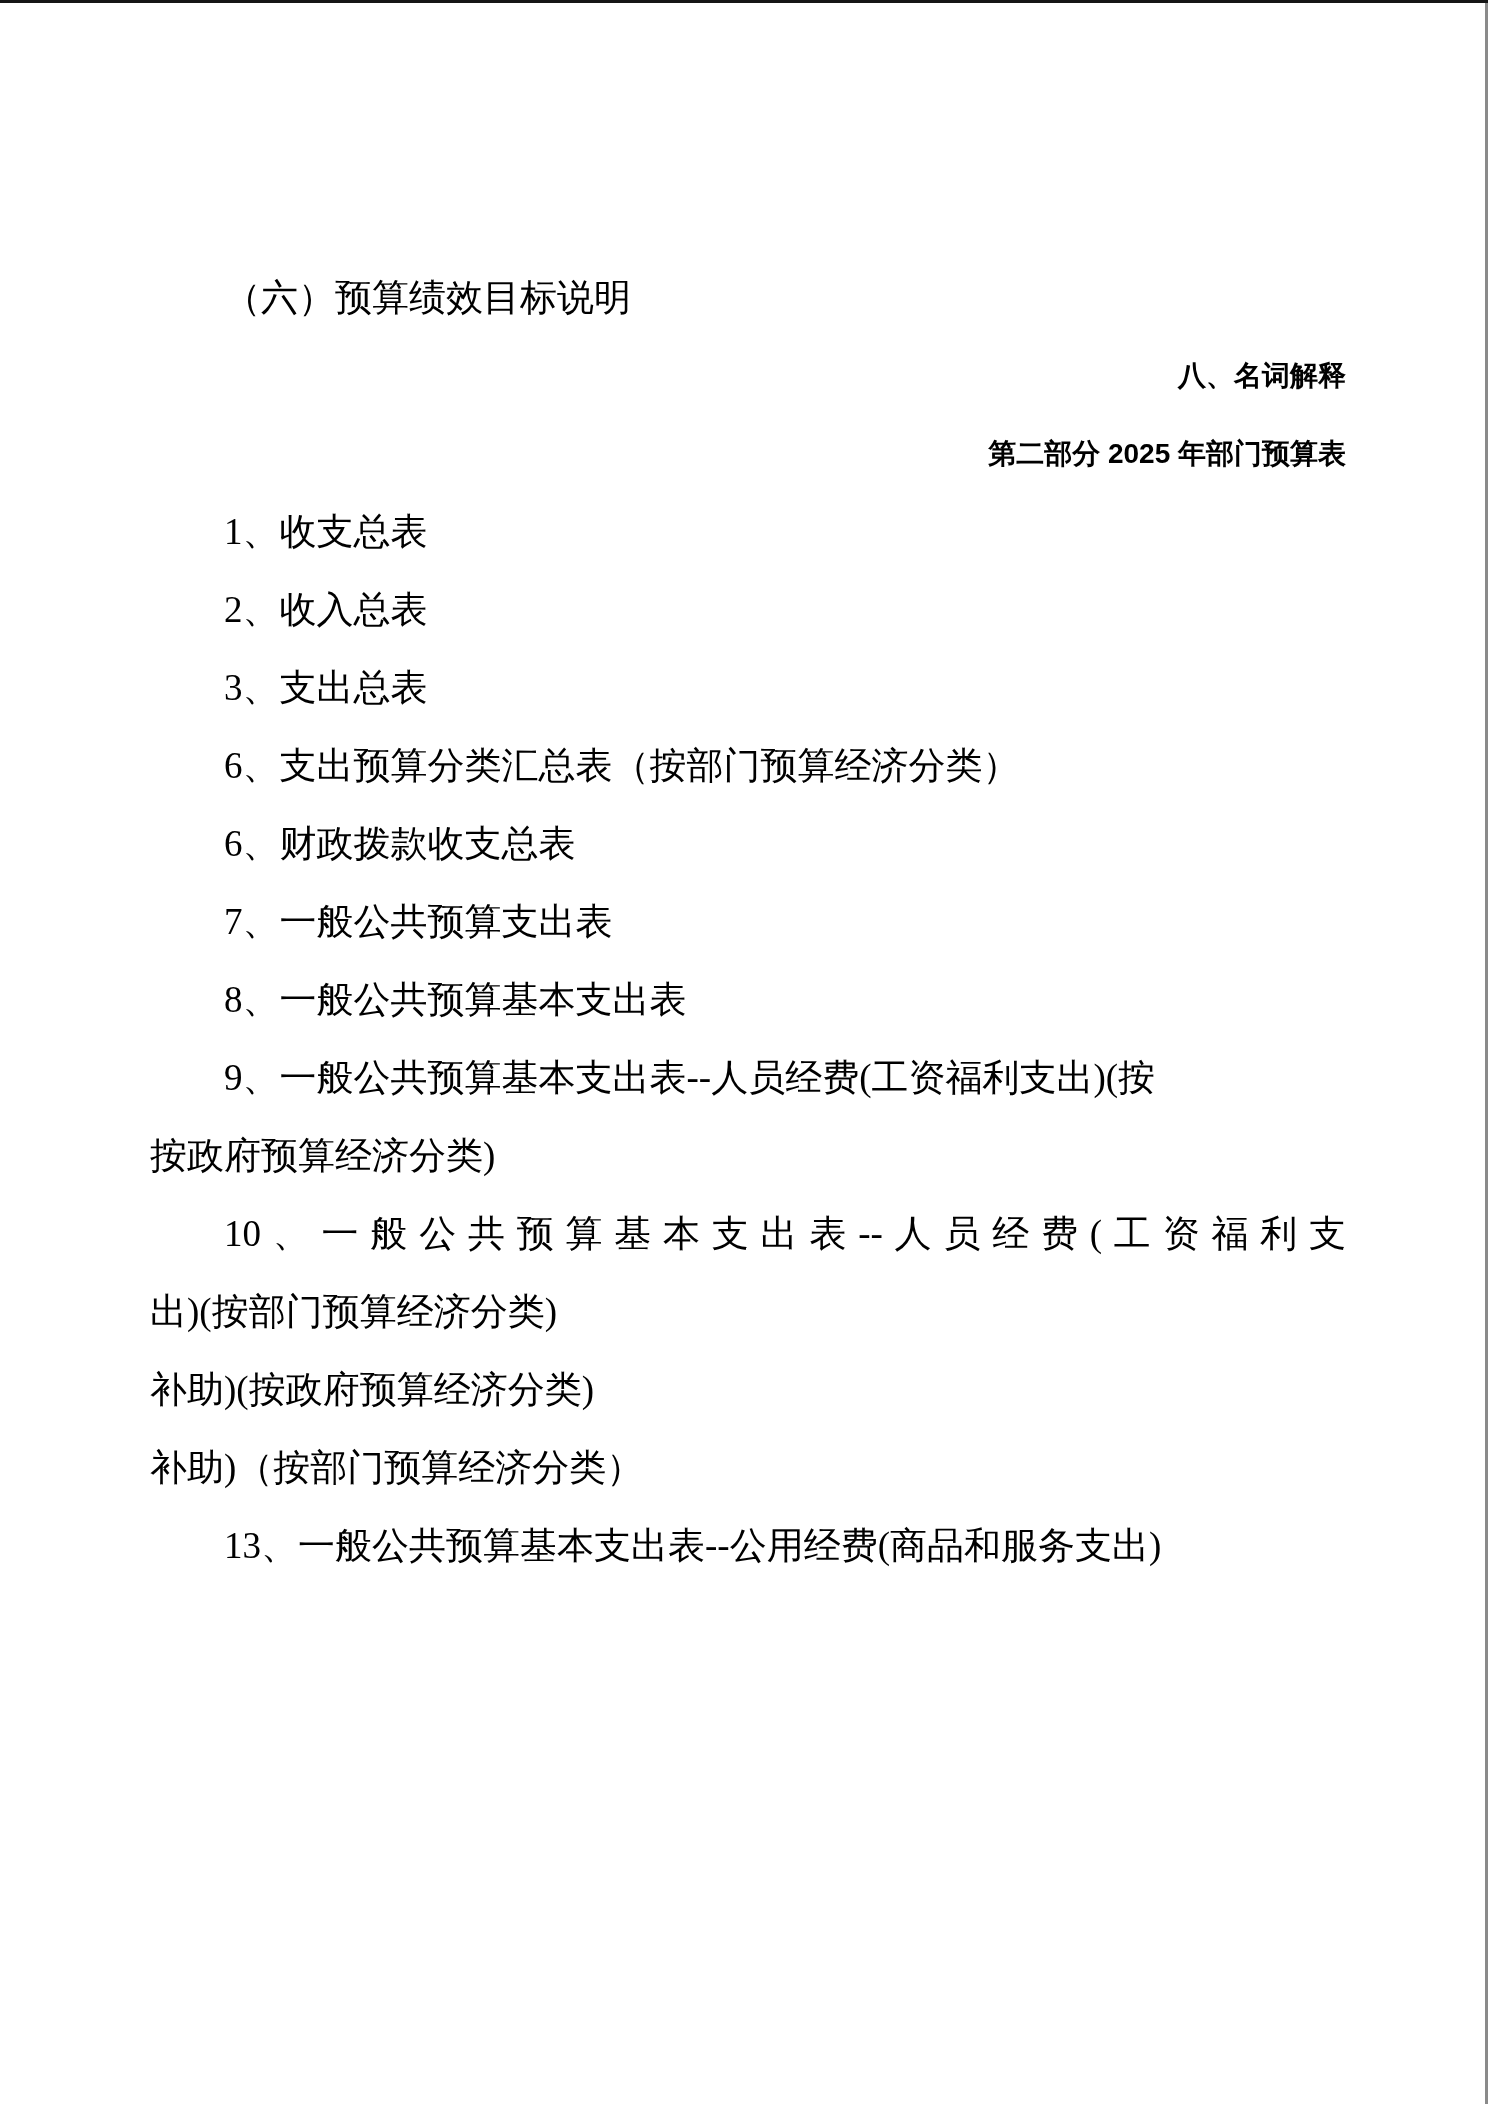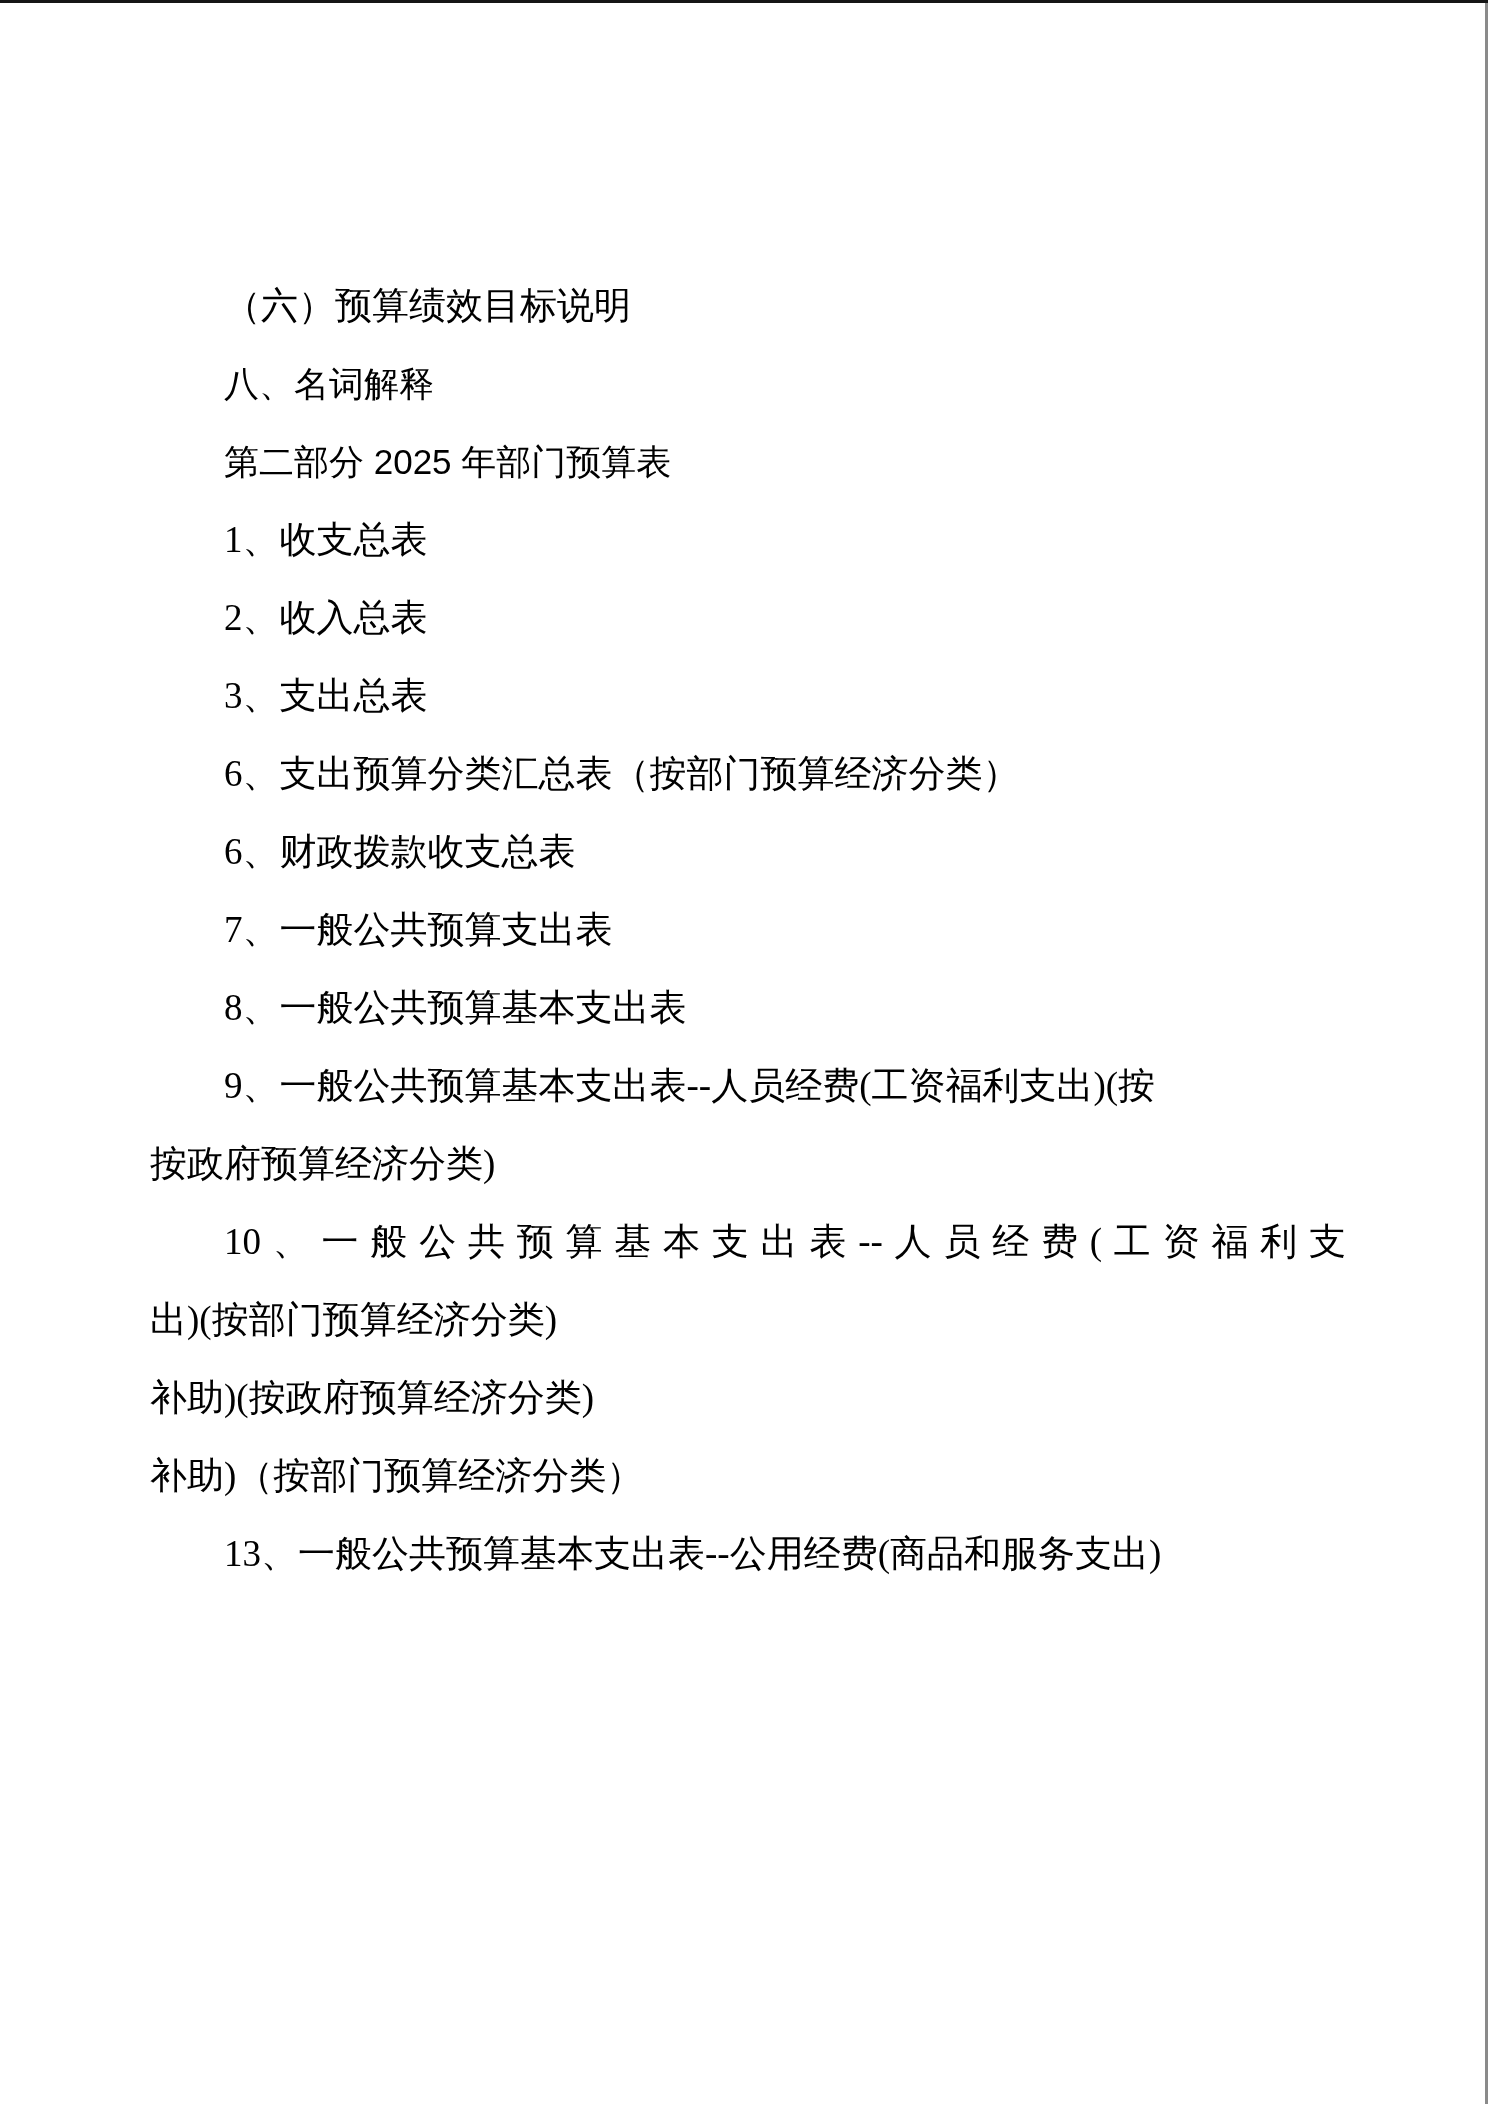--- a/index.html
+++ b/index.html
@@ -22,40 +22,41 @@
   }
   .right-edge {
     position: absolute;
     top: 3px; right: 0;
     width: 3px;
     height: 2101px;
     background: #8a8a8a;
   }
   .doc {
     position: absolute;
-    top: 8px;
+    top: 0;
     left: 150px;
     width: 1196px;
     padding-top: 259px;
     color: #000000;
   }
   .line {
     height: 78px;
     line-height: 78px;
     font-size: 37px;
     font-family: "Liberation Serif", "DejaVu Serif", serif;
     text-align: left;
   }
   .indent {
     text-indent: 74px;
   }
   .heading {
     font-family: "Liberation Sans", "DejaVu Sans", sans-serif;
-    font-weight: 400;
-    font-size: 35px;
+    font-weight: 700;
+    font-size: 28px;
+    text-align: right;
   }
   .stretch {
     text-align: justify;
     text-align-last: justify;
   }
 </style>
 </head>
 <body>
 
 <div class="top-edge"></div>

